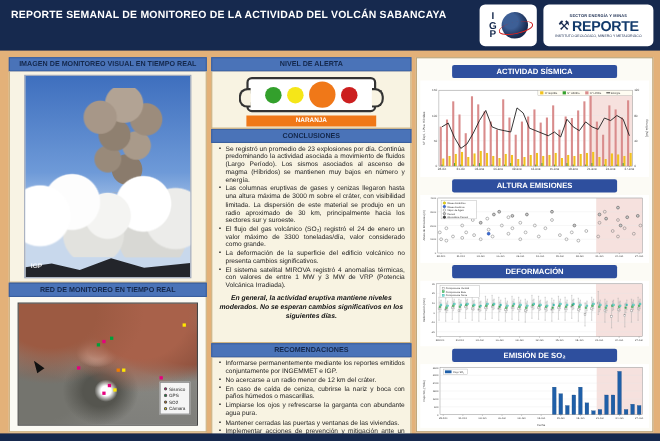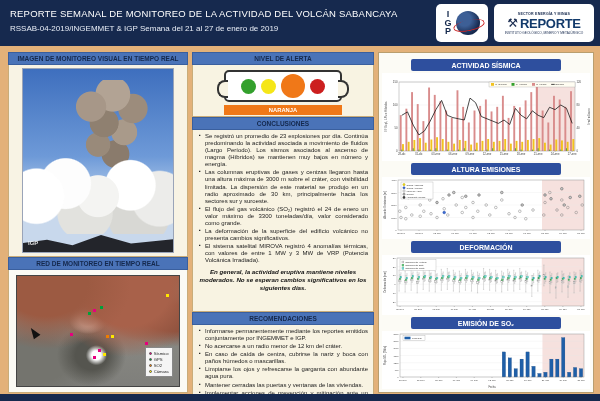--- a/index.html
+++ b/index.html
@@ -1,21 +1,21 @@
 <!DOCTYPE html>
 <html><head>
 <meta charset="utf-8">
 <style>
   * { margin:0; padding:0; box-sizing:border-box; }
   html,body { width:600px; height:401px; overflow:hidden; }
   body { font-family:"Liberation Sans", sans-serif; background:#e3b179; position:relative; }
 
   
   .top-bar { position:absolute; left:0; top:0; width:600px; height:46px; background:#16294e; }
-  .title { position:absolute; left:10px; top:8px; color:#fff; font-size:9.5px; font-weight:normal; letter-spacing:.2px; }
+  .title { position:absolute; left:10px; top:8px; color:#fff; font-size:9.5px; font-weight:bold; letter-spacing:.2px; }
   .subtitle { position:absolute; left:10px; top:24px; color:#e8edf6; font-size:8px; }
   .logo { position:absolute; top:4px; background:#fff; border-radius:5px; height:38px; }
   .logo-igp { left:436px; width:52px; display:flex; align-items:center; justify-content:center; gap:4px; }
   .igp-letters { color:#14284c; font-weight:bold; font-size:9px; line-height:.95; text-align:center; }
   .igp-globe { width:24px; height:24px; border-radius:50%; background:radial-gradient(circle at 35% 35%, #3d5f96 0 30%, #16294e 70%); position:relative; }
   .igp-globe::after { content:''; position:absolute; left:-3px; top:9px; width:30px; height:10px; border:1.5px solid #c22; border-top:none; border-radius:50%; transform:rotate(-12deg); }
   .logo-ing { left:494px; width:100px; display:flex; flex-direction:column; align-items:center; justify-content:center; }
   .ing-sector { font-size:3.6px; color:#16294e; font-weight:bold; letter-spacing:.2px; }
   .ing-main { display:flex; align-items:center; gap:2px; }
   .ing-icon { font-size:12px; color:#16294e; line-height:1; }
@@ -102,21 +102,20 @@
   .chart-sec { margin-bottom:2px; }
   .chart-svg { display:block; margin:2px auto 0 auto; width:208px; }
 </style>
 </head>
 <body>
 
 <div class="poster">
 
   <div class="top-bar">
     <div class="title">REPORTE SEMANAL DE MONITOREO DE LA ACTIVIDAD DEL VOLCÁN SABANCAYA</div>
-    <div class="subtitle">RSSAB-04-2019/INGEMMET &amp; IGP Semana del 21 al 27 de enero de 2019</div>
     <div class="logo logo-igp">
       <div class="igp-letters">I<br>G<br>P</div>
       <div class="igp-globe"></div>
     </div>
     <div class="logo logo-ing">
       <div class="ing-sector">SECTOR ENERGÍA Y MINAS</div>
       <div class="ing-main">
         <span class="ing-icon">⚒</span>
         <span class="ing-name">REPORTE</span>
       </div>

